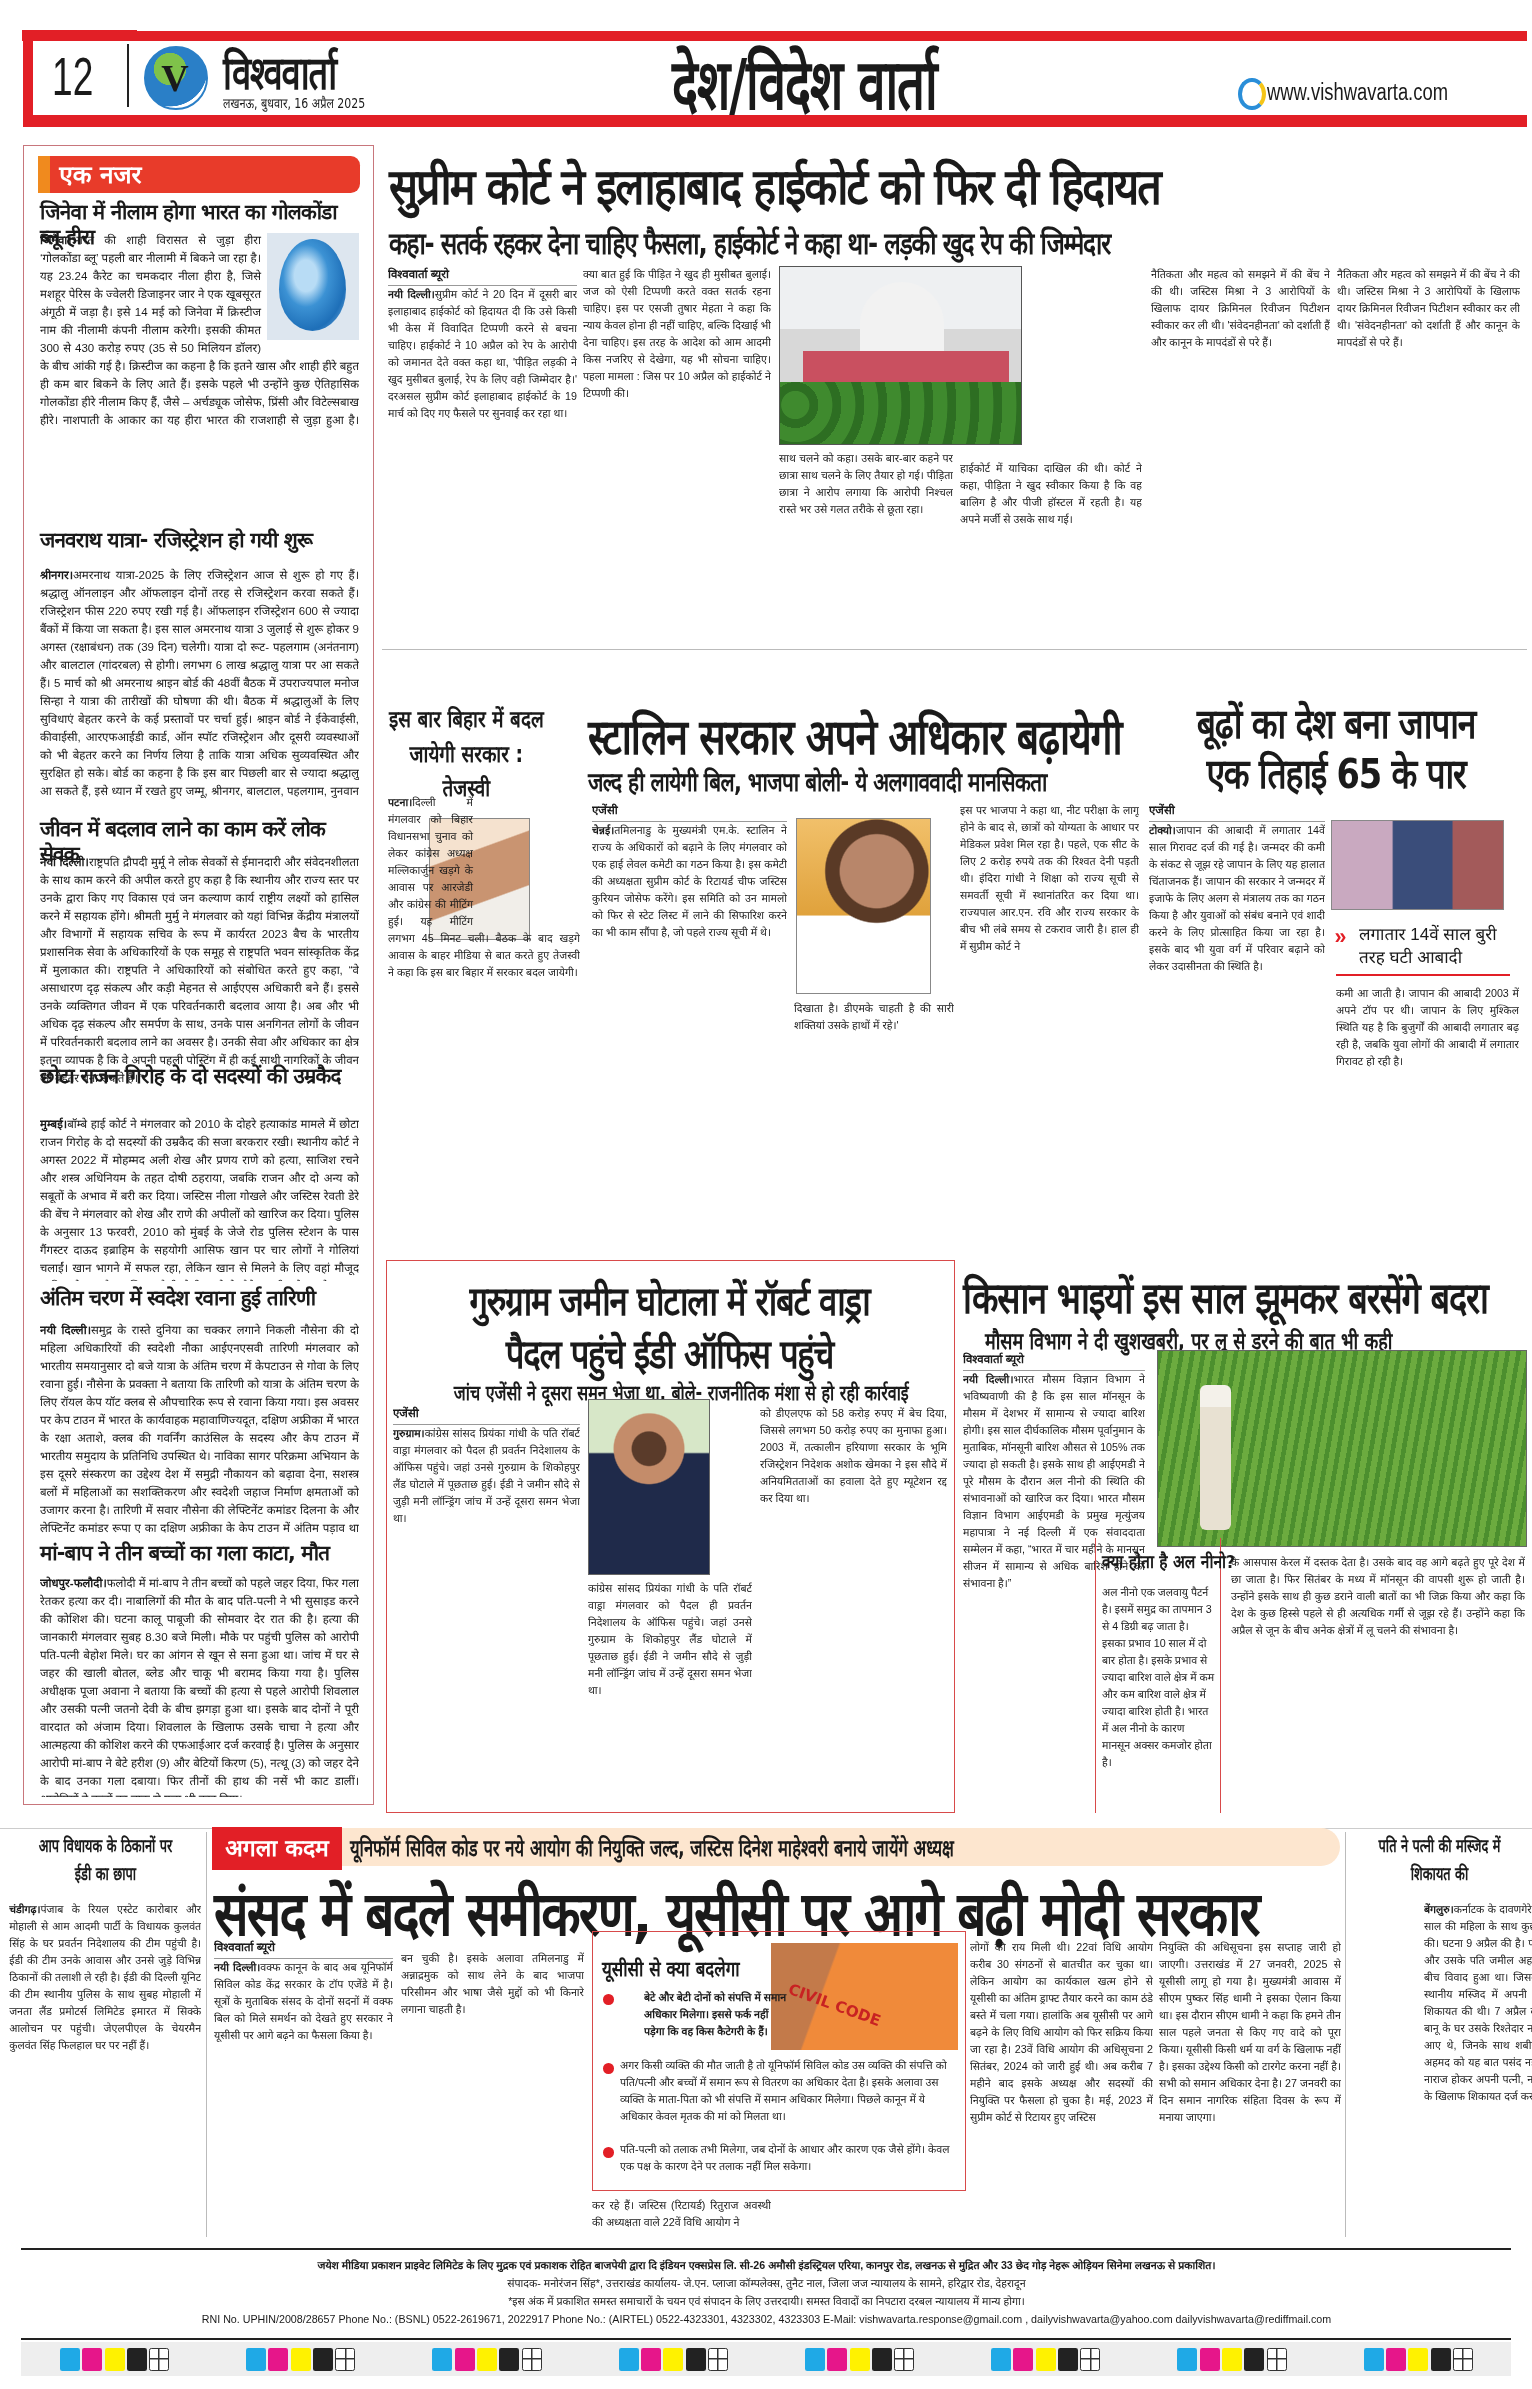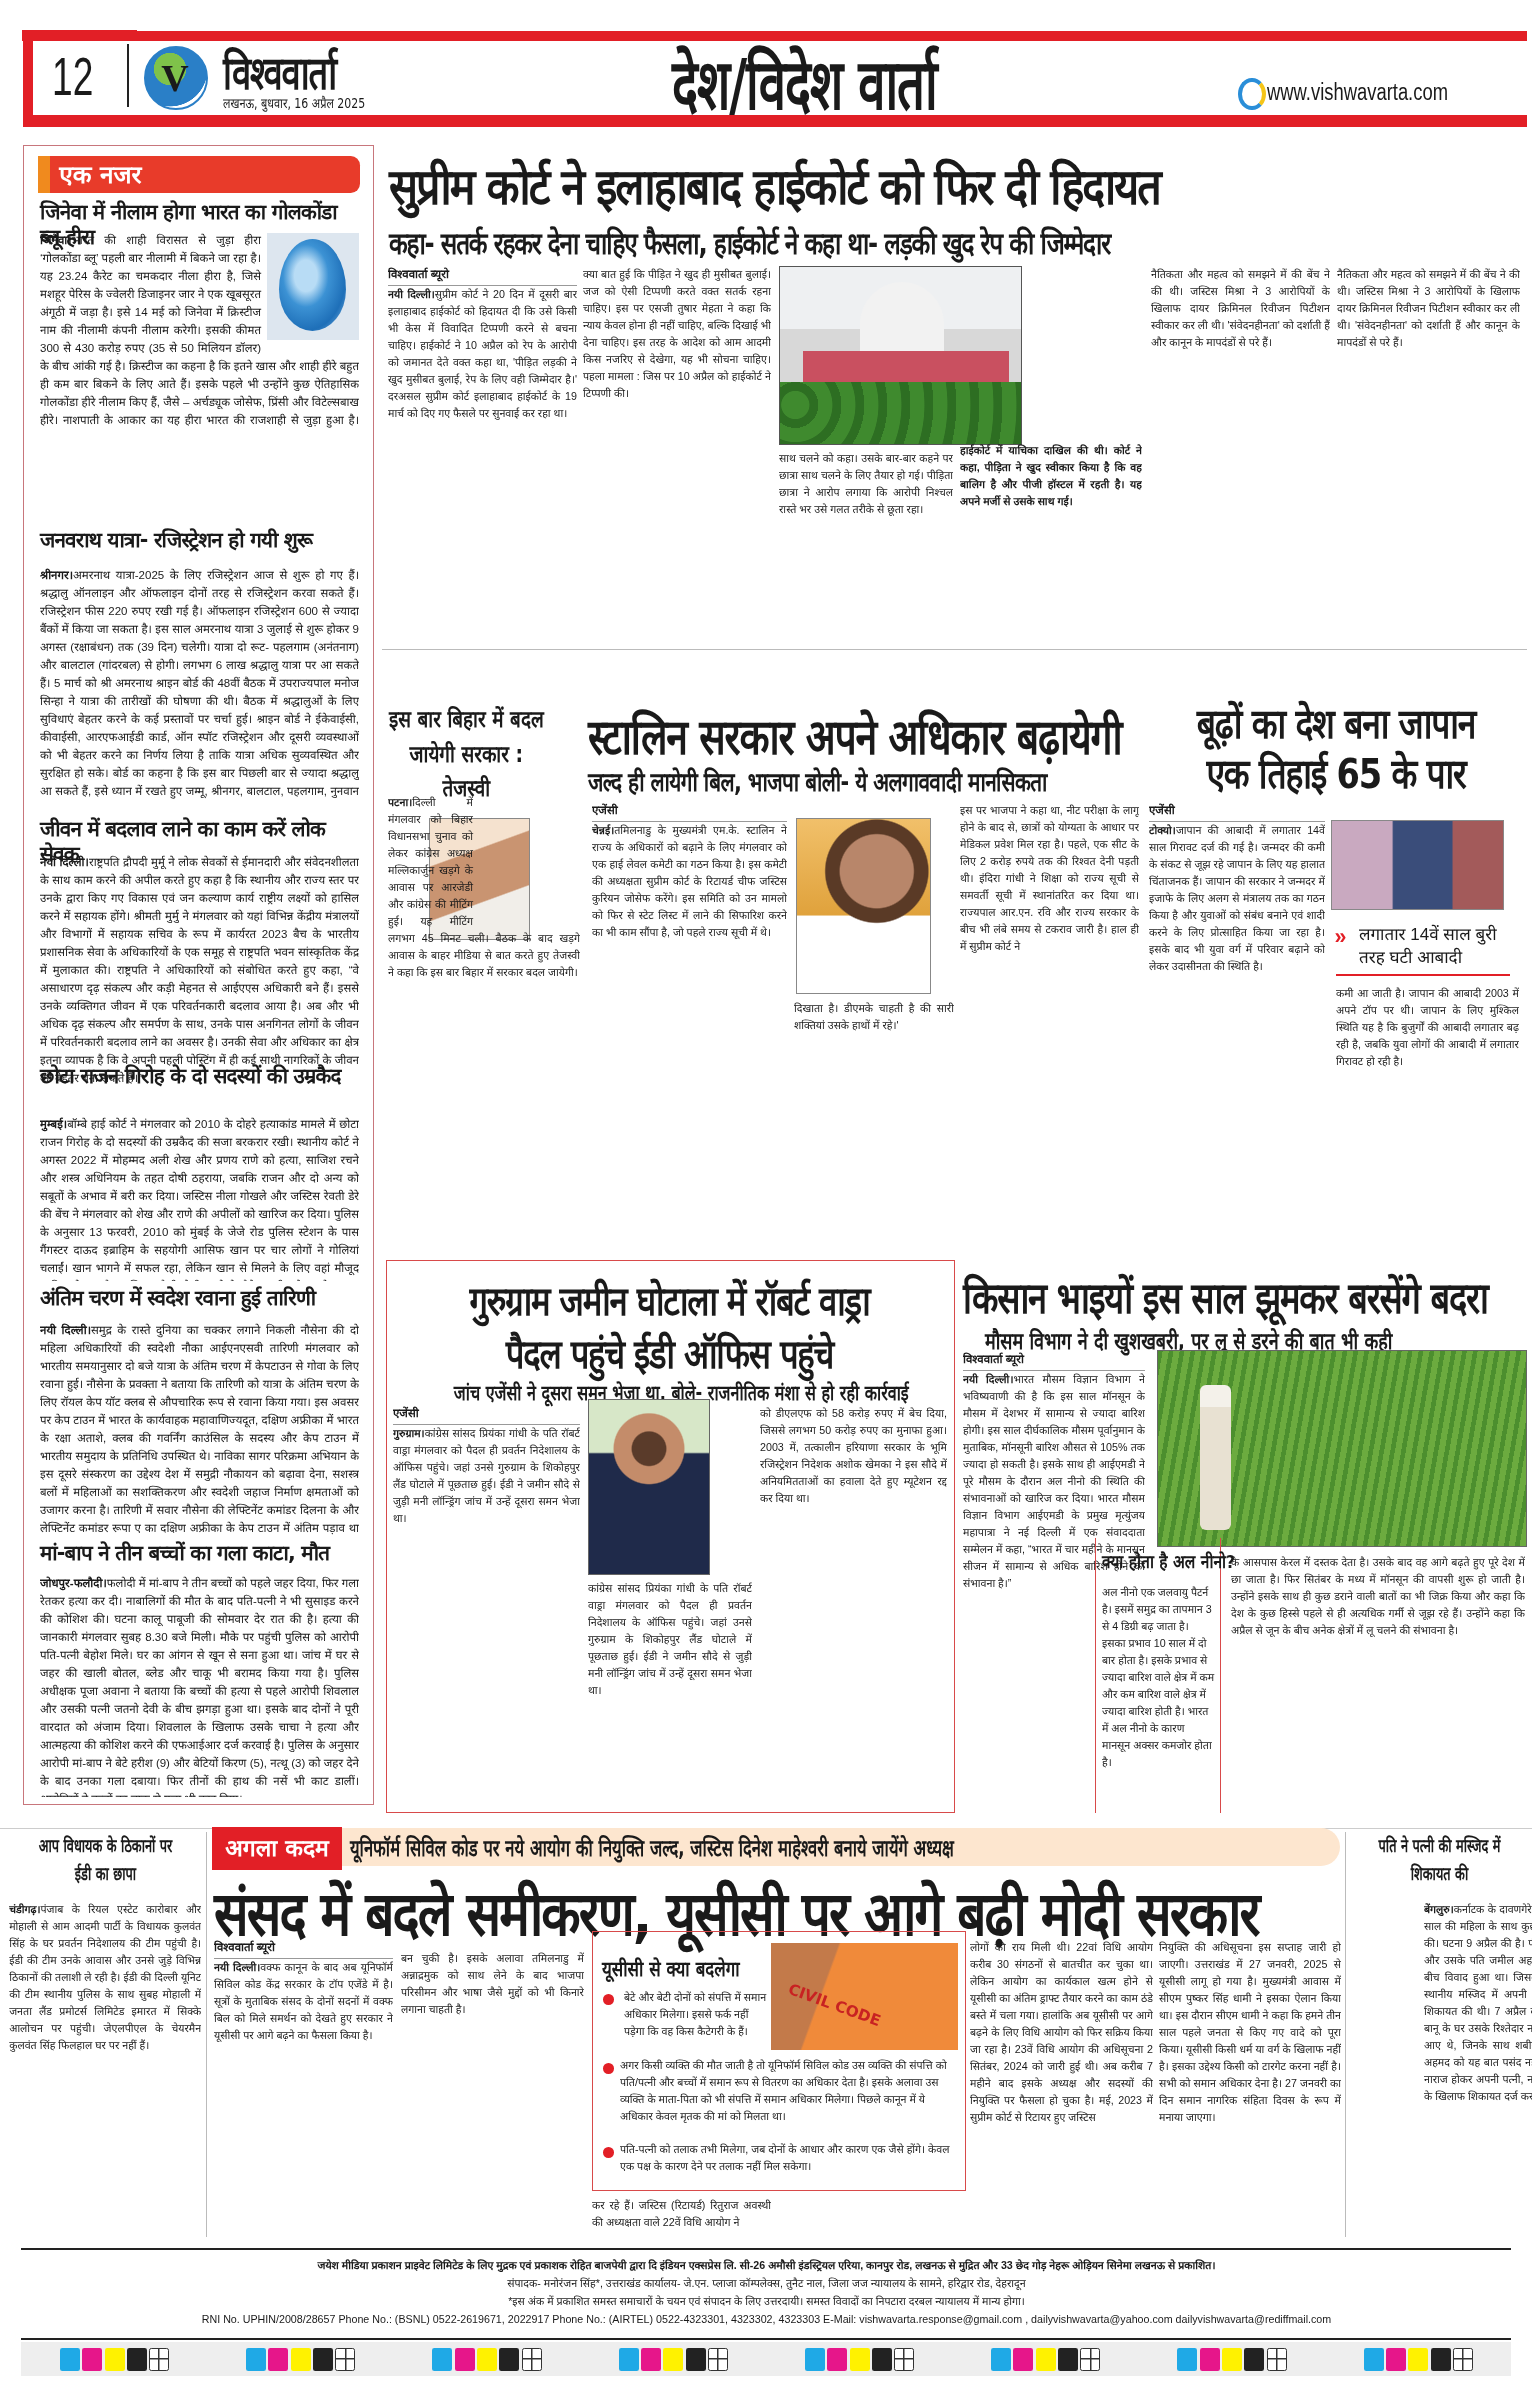--- a/index.html
+++ b/index.html
@@ -139,21 +139,21 @@
   <div class="byline">विश्ववार्ता ब्यूरो</div>
   <b>नयी दिल्ली।</b><span>सुप्रीम कोर्ट ने 20 दिन में दूसरी बार इलाहाबाद हाईकोर्ट को हिदायत दी कि उसे किसी भी केस में विवादित टिप्पणी करने से बचना चाहिए। हाईकोर्ट ने 10 अप्रैल को रेप के आरोपी को जमानत देते वक्त कहा था, 'पीड़ित लड़की ने खुद मुसीबत बुलाई, रेप के लिए वही जिम्मेदार है।' दरअसल सुप्रीम कोर्ट इलाहाबाद हाईकोर्ट के 19 मार्च को दिए गए फैसले पर सुनवाई कर रहा था।</span>
 </div>
 <div class="col" style="left:583px; top:266px; width:188px; height:382px;">क्या बात हुई कि पीड़ित ने खुद ही मुसीबत बुलाई। जज को ऐसी टिप्पणी करते वक्त सतर्क रहना चाहिए। इस पर एसजी तुषार मेहता ने कहा कि न्याय केवल होना ही नहीं चाहिए, बल्कि दिखाई भी देना चाहिए। इस तरह के आदेश को आम आदमी किस नजरिए से देखेगा, यह भी सोचना चाहिए। पहला मामला : जिस पर 10 अप्रैल को हाईकोर्ट ने टिप्पणी की।</div>
 <div class="abs photo sc-photo">
   <div class="sc-dome"></div>
     <div class="sc-bldg"></div>
     <div class="sc-trees"></div>
 </div>
 <div class="col" style="left:779px; top:450px; width:174px; height:197px;">साथ चलने को कहा। उसके बार-बार कहने पर छात्रा साथ चलने के लिए तैयार हो गई। पीड़िता छात्रा ने आरोप लगाया कि आरोपी निश्चल रास्ते भर उसे गलत तरीके से छूता रहा।</div>
-<div class="col" style="left:960px; top:442px; width:182px; height:197px;font-weight:bold;">हाईकोर्ट में याचिका दाखिल की थी। कोर्ट ने कहा, पीड़िता ने खुद स्वीकार किया है कि वह बालिग है और पीजी हॉस्टल में रहती है। यह अपने मर्जी से उसके साथ गई।</div>
+<div class="col" style="left:960px; top:460px; width:182px; height:197px;">हाईकोर्ट में याचिका दाखिल की थी। कोर्ट ने कहा, पीड़िता ने खुद स्वीकार किया है कि वह बालिग है और पीजी हॉस्टल में रहती है। यह अपने मर्जी से उसके साथ गई।</div>
 <div class="col" style="left:1151px; top:266px; width:179px; height:382px;">नैतिकता और महत्व को समझने में की बेंच ने की थी। जस्टिस मिश्रा ने 3 आरोपियों के खिलाफ दायर क्रिमिनल रिवीजन पिटीशन स्वीकार कर ली थी। 'संवेदनहीनता' को दर्शाती हैं और कानून के मापदंडों से परे हैं।</div>
 <div class="col" style="left:1337px; top:266px; width:183px; height:382px;">नैतिकता और महत्व को समझने में की बेंच ने की थी। जस्टिस मिश्रा ने 3 आरोपियों के खिलाफ दायर क्रिमिनल रिवीजन पिटीशन स्वीकार कर ली थी। 'संवेदनहीनता' को दर्शाती हैं और कानून के मापदंडों से परे हैं।</div>
 <div class="abs rule-top"></div>
 
 <div class="abs bihar-head">इस बार बिहार में बदल जायेगी सरकार : तेजस्वी</div>
 <div class="abs photo tej-photo"></div>
 <div class="col" style="left:388px; top:794px; width:192px; height:427px;">
   <span style="float:right; width:107px; height:127px;"></span>
   <b>पटना।</b><span>दिल्ली में मंगलवार को बिहार विधानसभा चुनाव को लेकर कांग्रेस अध्यक्ष मल्लिकार्जुन खड़गे के आवास पर आरजेडी और कांग्रेस की मीटिंग हुई। यह मीटिंग लगभग 45 मिनट चली। बैठक के बाद खड़गे आवास के बाहर मीडिया से बात करते हुए तेजस्वी ने कहा कि इस बार बिहार में सरकार बदल जायेगी।</span>
 </div>
@@ -221,21 +221,21 @@
   <b>नयी दिल्ली।</b><span>वक्फ कानून के बाद अब यूनिफॉर्म सिविल कोड केंद्र सरकार के टॉप एजेंडे में है। सूत्रों के मुताबिक संसद के दोनों सदनों में वक्फ बिल को मिले समर्थन को देखते हुए सरकार ने यूसीसी पर आगे बढ़ने का फैसला किया है।</span>
 </div>
 <div class="col" style="left:401px; top:1950px; width:183px; height:286px;">बन चुकी है। इसके अलावा तमिलनाडु में अन्नाद्रमुक को साथ लेने के बाद भाजपा परिसीमन और भाषा जैसे मुद्दों को भी किनारे लगाना चाहती है।</div>
 
 <div class="abs ucc-box"></div>
 <div class="abs ucc-box-title">यूसीसी से क्या बदलेगा</div>
 <div class="abs photo ucc-photo">
     <span>CIVIL CODE</span>
   </div>
 <div class="bullet" style="left:603px; top:1994px;"></div>
-<div class="col" style="left:624px; top:1989px; width:145px; height:69px; text-align:left;">बेटे और बेटी दोनों को संपत्ति में समान अधिकार मिलेगा। इससे फर्क नहीं पड़ेगा कि वह किस कैटेगरी के हैं।</div>
+<div class="col" style="left:644px; top:1989px; width:145px; height:69px; text-align:left;font-weight:bold;">बेटे और बेटी दोनों को संपत्ति में समान अधिकार मिलेगा। इससे फर्क नहीं पड़ेगा कि वह किस कैटेगरी के हैं।</div>
 <div class="bullet" style="left:603px; top:2063px;"></div>
 <div class="col" style="left:620px; top:2057px; width:340px; height:84px; text-align:left;">अगर किसी व्यक्ति की मौत जाती है तो यूनिफॉर्म सिविल कोड उस व्यक्ति की संपत्ति को पति/पत्नी और बच्चों में समान रूप से वितरण का अधिकार देता है। इसके अलावा उस व्यक्ति के माता-पिता को भी संपत्ति में समान अधिकार मिलेगा। पिछले कानून में ये अधिकार केवल मृतक की मां को मिलता था।</div>
 <div class="bullet" style="left:603px; top:2147px;"></div>
 <div class="col" style="left:620px; top:2141px; width:340px; height:38px; text-align:left;">पति-पत्नी को तलाक तभी मिलेगा, जब दोनों के आधार और कारण एक जैसे होंगे। केवल एक पक्ष के कारण देने पर तलाक नहीं मिल सकेगा।</div>
 <div class="col" style="left:592px; top:2197px; width:179px; height:42px;">कर रहे हैं। जस्टिस (रिटायर्ड) रितुराज अवस्थी की अध्यक्षता वाले 22वें विधि आयोग ने</div>
 
 <div class="col" style="left:970px; top:1939px; width:183px; height:298px;">लोगों की राय मिली थी। 22वां विधि आयोग करीब 30 संगठनों से बातचीत कर चुका था। लेकिन आयोग का कार्यकाल खत्म होने से यूसीसी का अंतिम ड्राफ्ट तैयार करने का काम ठंडे बस्ते में चला गया। हालांकि अब यूसीसी पर आगे बढ़ने के लिए विधि आयोग को फिर सक्रिय किया जा रहा है। 23वें विधि आयोग की अधिसूचना 2 सितंबर, 2024 को जारी हुई थी। अब करीब 7 महीने बाद इसके अध्यक्ष और सदस्यों की नियुक्ति पर फैसला हो चुका है। मई, 2023 में सुप्रीम कोर्ट से रिटायर हुए जस्टिस</div>
 <div class="col" style="left:1159px; top:1939px; width:182px; height:298px;">नियुक्ति की अधिसूचना इस सप्ताह जारी हो जाएगी। उत्तराखंड में 27 जनवरी, 2025 से यूसीसी लागू हो गया है। मुख्यमंत्री आवास में सीएम पुष्कर सिंह धामी ने इसका ऐलान किया था। इस दौरान सीएम धामी ने कहा कि हमने तीन साल पहले जनता से किए गए वादे को पूरा किया। यूसीसी किसी धर्म या वर्ग के खिलाफ नहीं है। इसका उद्देश्य किसी को टारगेट करना नहीं है। सभी को समान अधिकार देना है। 27 जनवरी का दिन समान नागरिक संहिता दिवस के रूप में मनाया जाएगा।</div>
 
 <div class="vline" style="left:1345px; top:1832px; height:405px;"></div>

